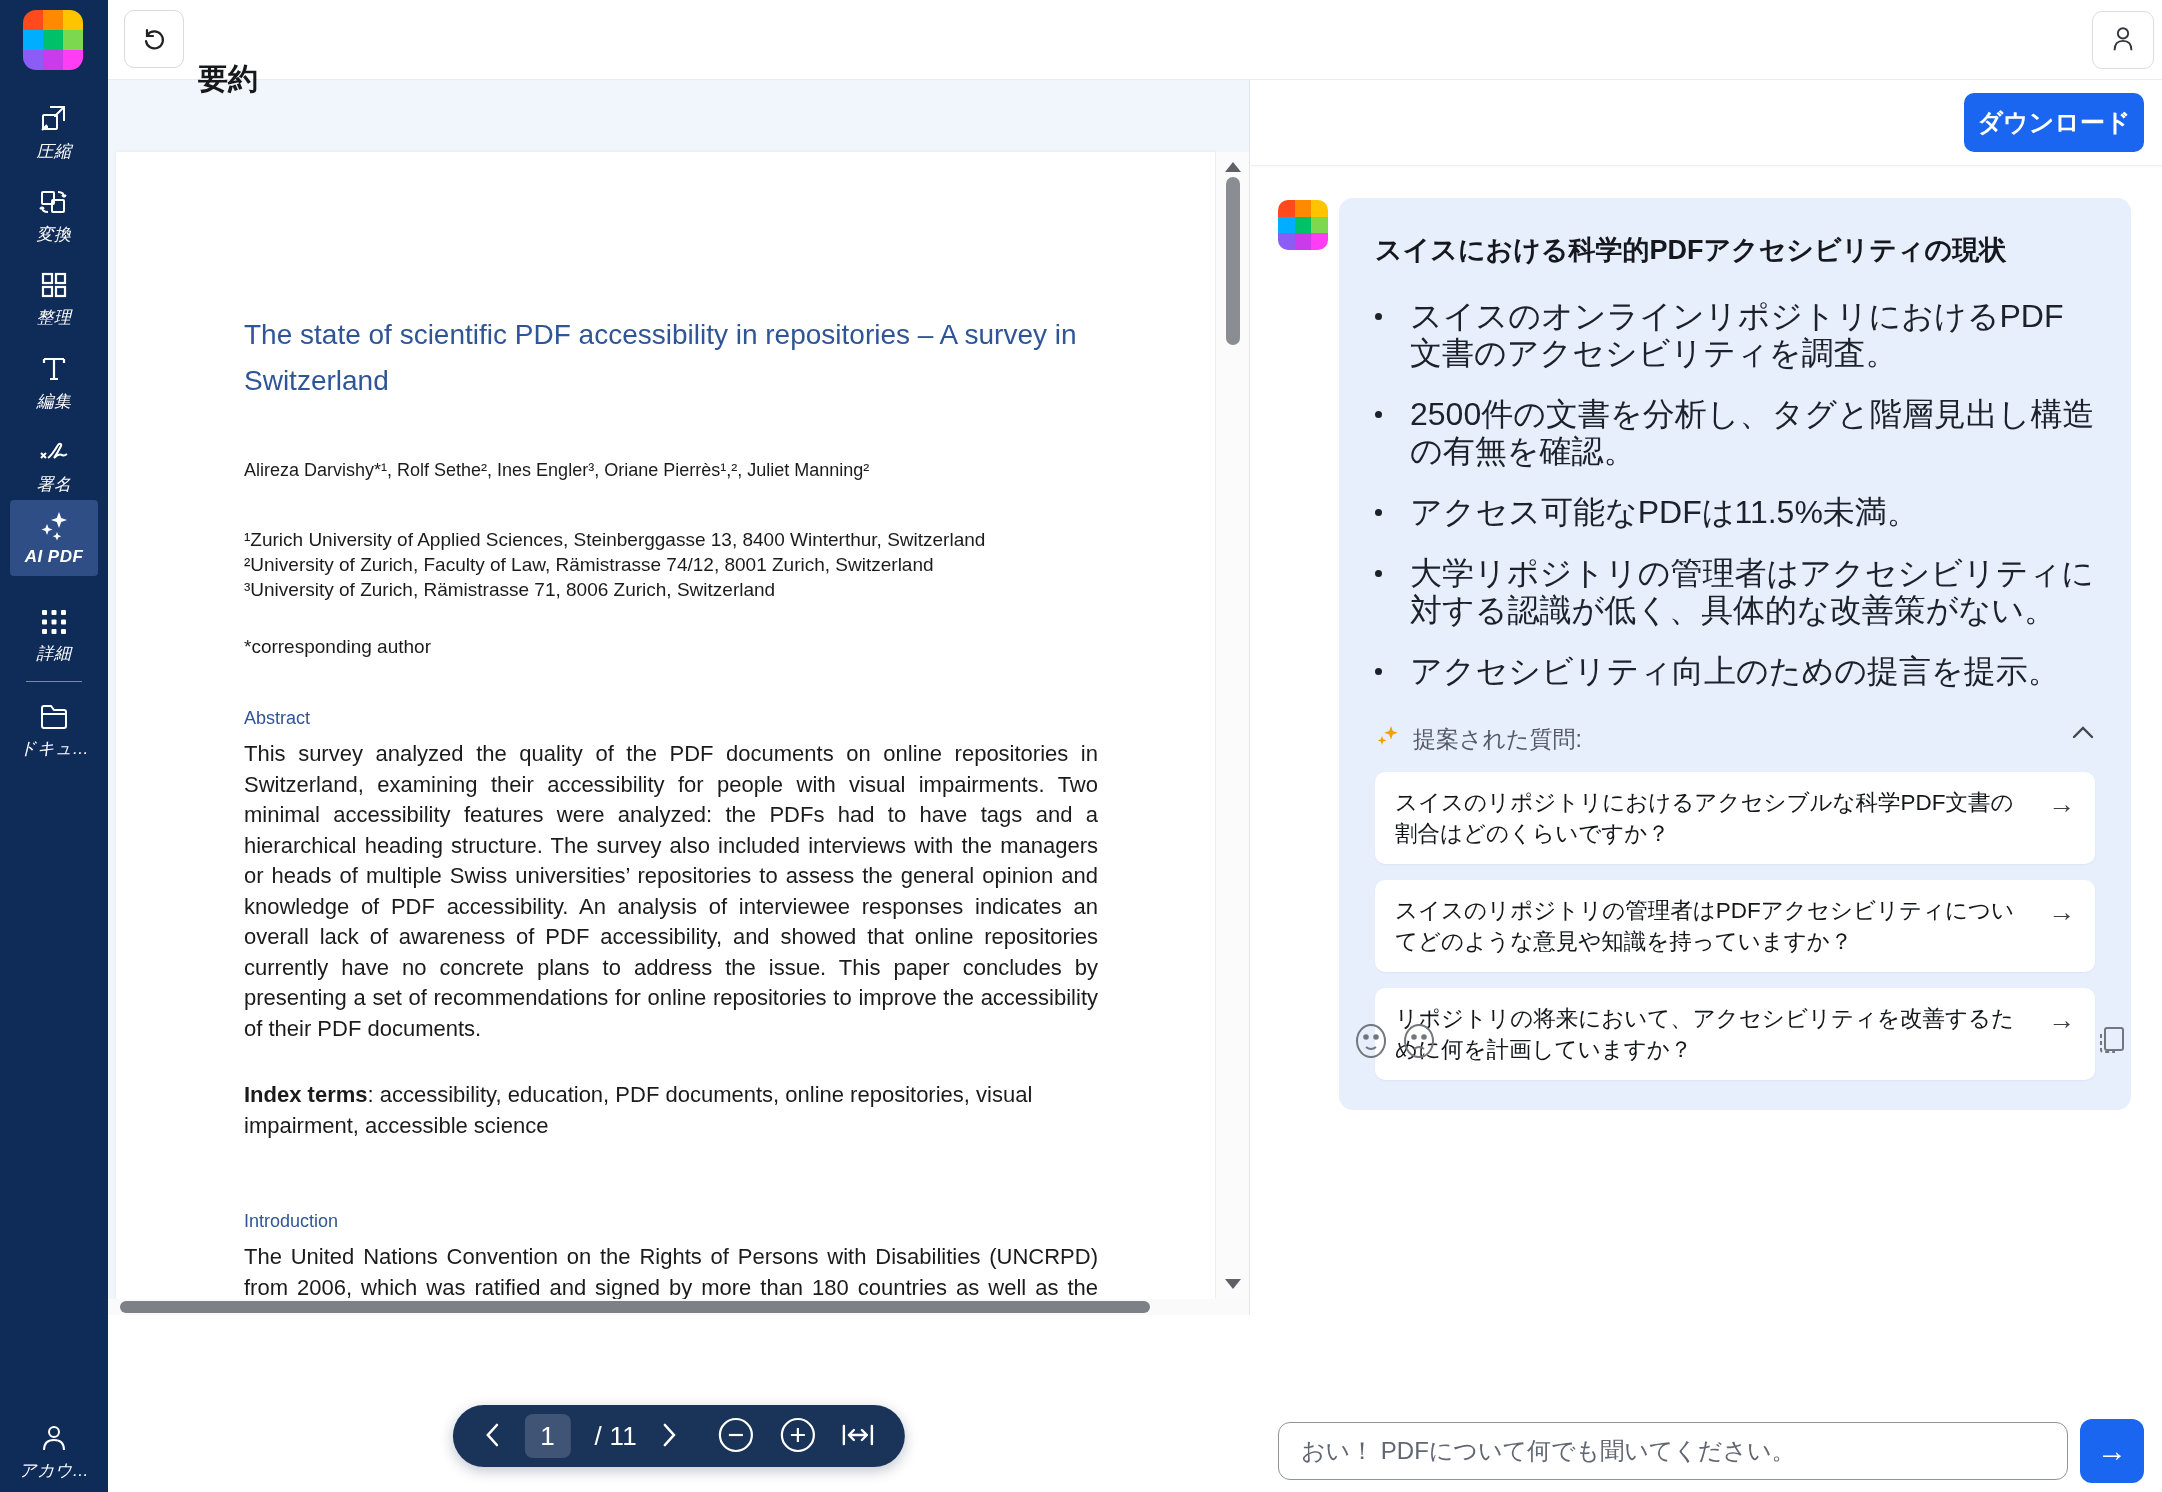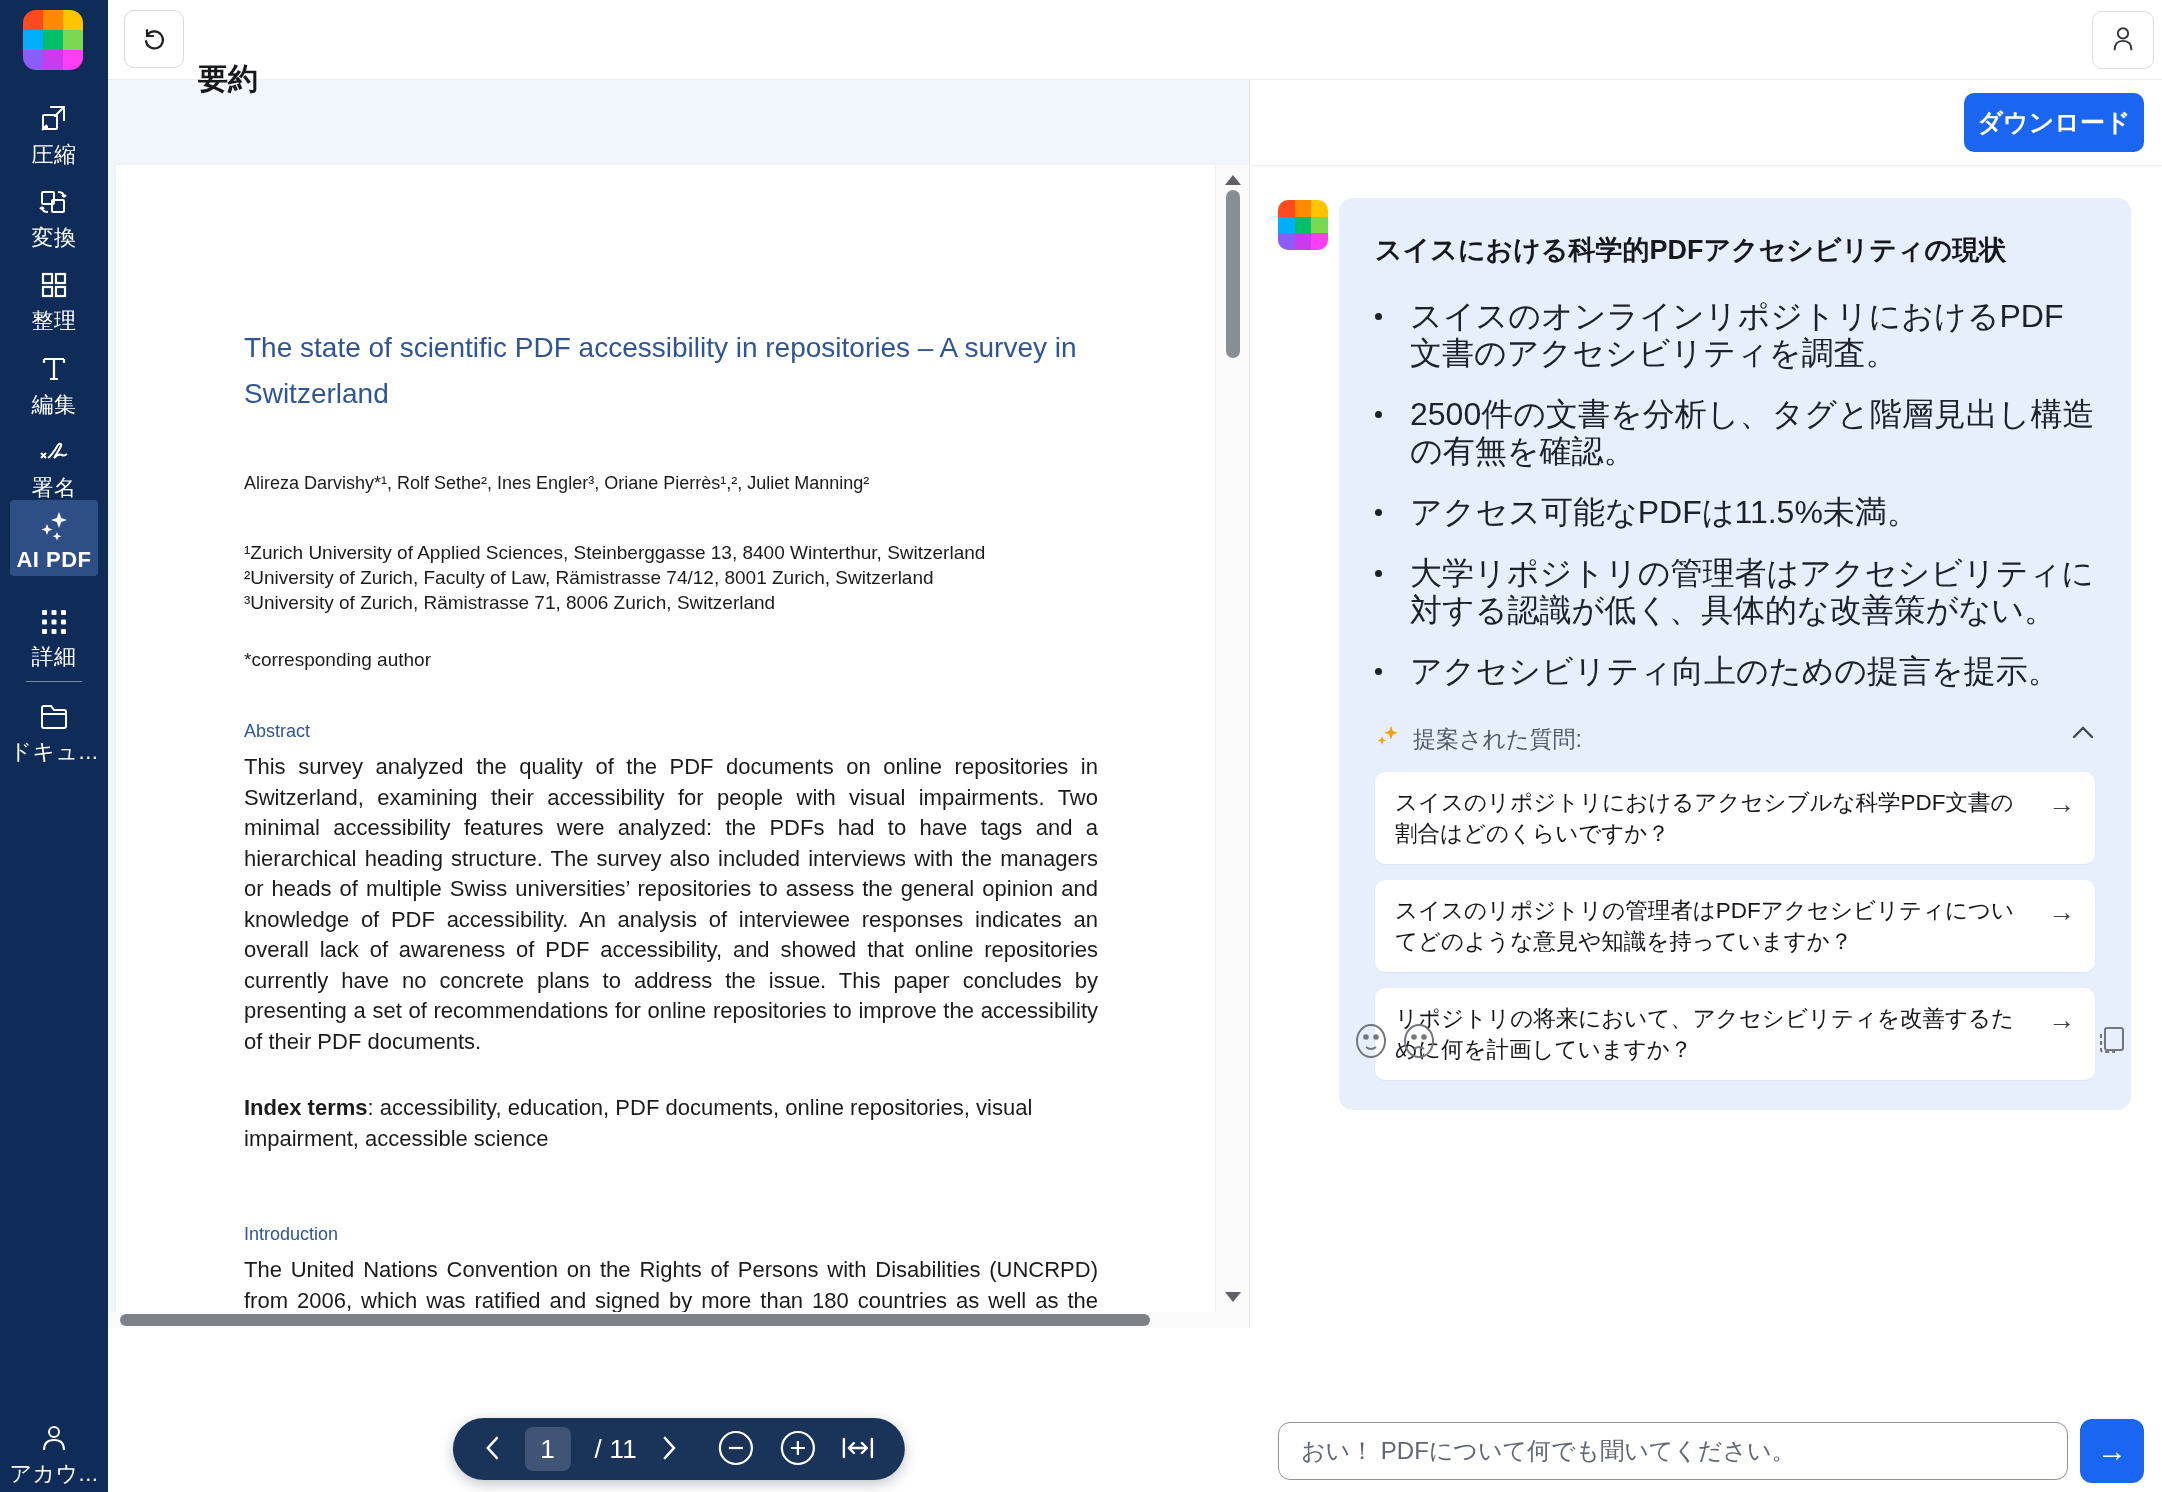--- a/index.html
+++ b/index.html
@@ -7,40 +7,40 @@
     font-family:"Liberation Sans","DejaVu Sans",sans-serif; }
 
   
   #sidebar { position:absolute; left:0; top:0; width:108px; height:1492px;
     background:var(--navy,#0F2B57); z-index:30; }
   .logo-grid { display:grid; grid-template-columns:repeat(3,1fr); grid-template-rows:repeat(3,1fr);
     border-radius:13px; overflow:hidden; }
   #sidebar .logo-grid { position:absolute; left:23px; top:10px; width:60px; height:60px; }
   .nav-item { position:absolute; left:0; width:108px; display:flex; flex-direction:column;
     align-items:center; gap:5px; color:#fff; cursor:pointer; }
-  .nav-item .nav-label { font-size:22px; font-weight:500; letter-spacing:.5px; }
+  .nav-item .nav-label { font-size:17px; font-weight:500; letter-spacing:.5px;font-style:italic; }
   .nav-item svg { display:block; }
   #nav-active-box { position:absolute; left:10px; width:88px; height:76px;
     background:#2E4E85; border-radius:4px; }
   .side-divider { position:absolute; left:26px; width:56px; height:1px; background:rgba(255,255,255,.45); }
 
   
   #topbar { position:absolute; left:108px; top:0; width:2054px; height:80px; background:#fff;
     border-bottom:1px solid #ececec; z-index:20; }
   #back-btn { position:absolute; left:16px; top:10px; width:60px; height:58px; background:#fff;
     border:1px solid #d9d9de; border-radius:10px; display:flex; align-items:center; justify-content:center; cursor:pointer; }
   #page-title { position:absolute; left:90px; top:22px; font-size:30px; font-weight:700; color:#17181c;margin-top:37px; }
   #trial-btn { position:absolute; right:206px; top:11px; height:58px; padding:0 24px; background:#fff;
     border:1px solid #dcdce2; border-radius:10px; display:flex; align-items:center; gap:14px; cursor:pointer; }
   #trial-btn .trial-label { font-size:25px; color:#2b2d33; }
   #avatar-btn { position:absolute; right:8px; top:11px; width:62px; height:58px; background:#fff;
     border:1px solid #dcdce2; border-radius:10px; display:flex; align-items:center; justify-content:center; cursor:pointer; }
 
   
-  #pdf-area { position:absolute; left:108px; top:80px; width:1142px; height:1248px;
+  #pdf-area { position:absolute; left:108px; top:67px; width:1142px; height:1248px;
     background:#F1F5FC; border-right:1px solid #e4e6eb; }
   #pdf-page { position:absolute; left:8px; top:85px; width:1100px; bottom:16px; background:#fff;
     box-shadow:0 0 4px rgba(0,0,0,.06); overflow:hidden; }
   .doc { padding:160px 118px 0 128px; color:#1b1b1b; }
   .doc-title { color:#2F5597; font-size:28px; line-height:46px; font-weight:400; margin-bottom:56px;
     font-family:"Liberation Sans",sans-serif; }
   .doc-authors { font-size:18px; margin-bottom:46px; }
   .doc-aff { font-size:19px; line-height:25px; }
   .doc-corr { font-size:19px; margin-top:34px; margin-bottom:50px; }
   .doc-h { color:#2F5597; font-size:18px; font-weight:400; margin-bottom:10px; }

